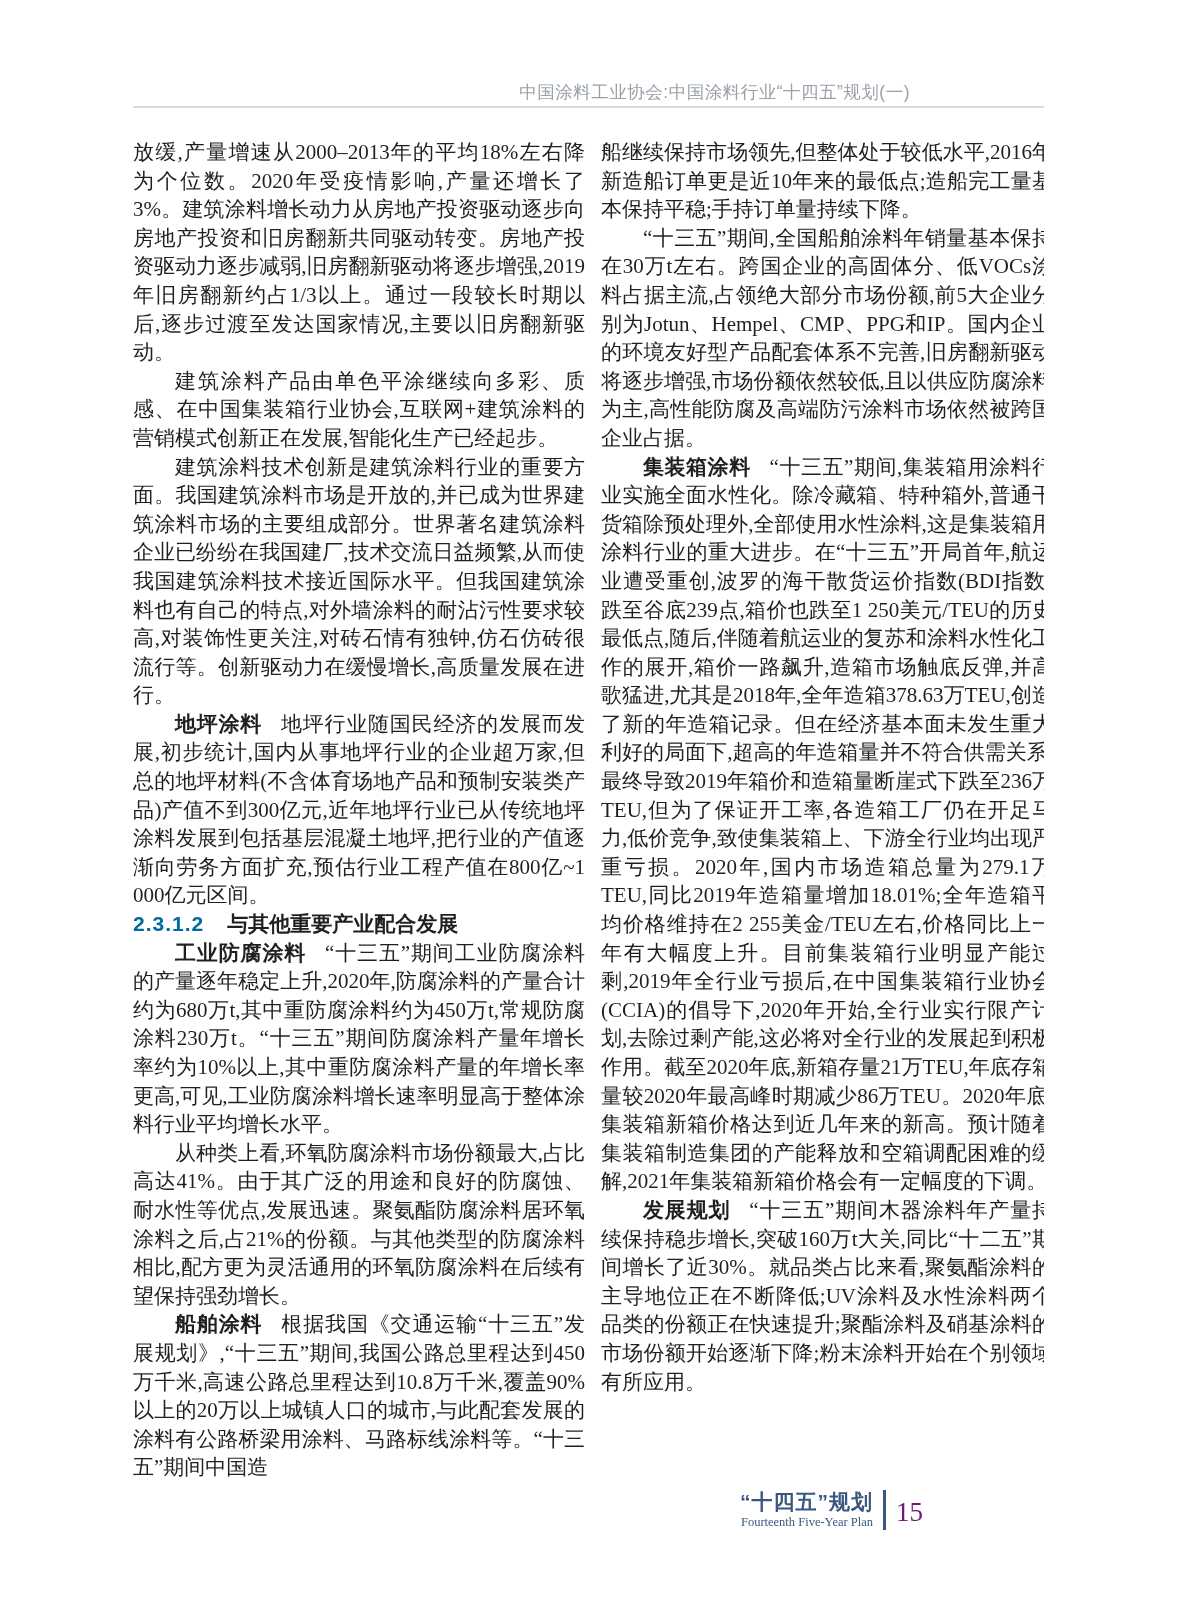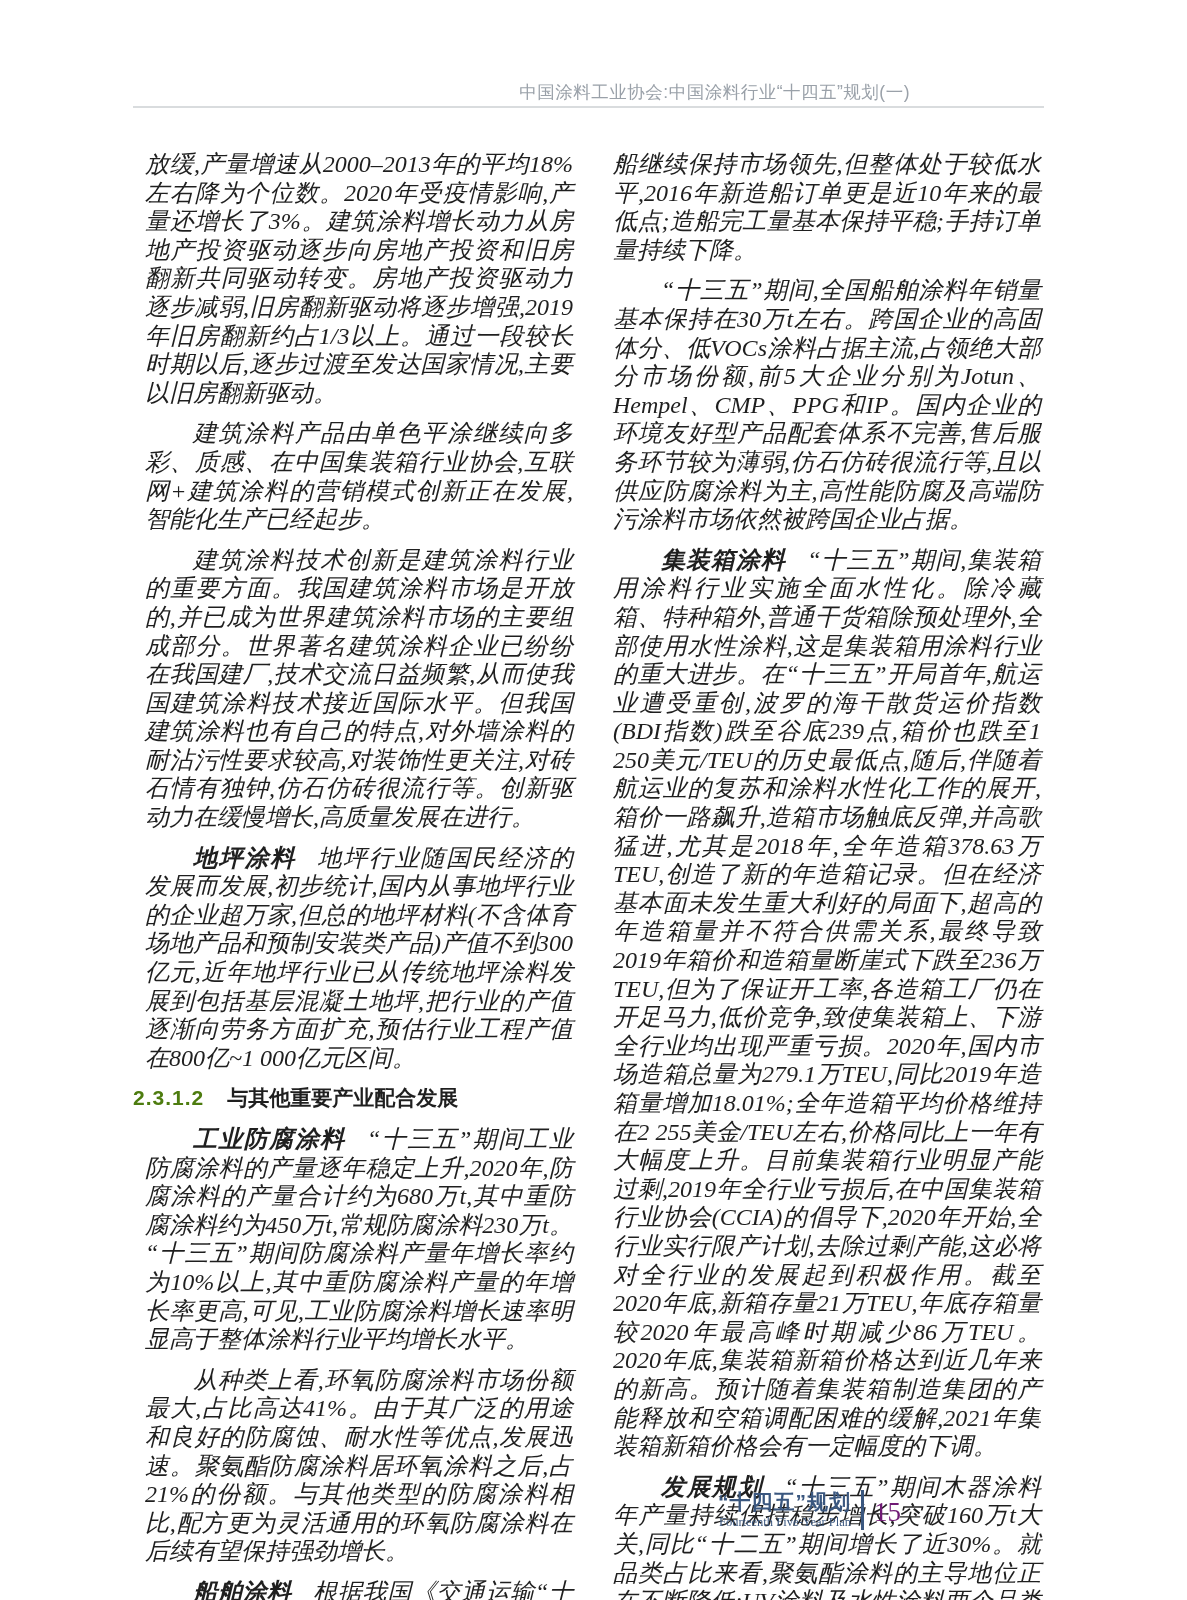--- a/index.html
+++ b/index.html
@@ -5,29 +5,29 @@
   html,body{margin:0;padding:0;background:#fff;}
   .page{position:relative;width:1044px;height:1600px;background:#ffffff;overflow:hidden;
         font-family:"Liberation Serif","DejaVu Serif",serif;color:#1f1f1f;}
   
   .running-head{position:absolute;top:80px;right:134px;font-size:17.5px;color:#9aa1a9;
         font-family:"Liberation Sans","DejaVu Sans",sans-serif;letter-spacing:.5px;}
   .header-rule{position:absolute;top:106px;left:133px;width:920px;height:2px;background:#d9dcde;}
   
   .columns{position:absolute;top:138px;left:133px;width:920px;display:flex;gap:16px;}
   .col{width:452px;}
-  .col p{margin:12px;font-size:24px;line-height:28.6px;text-align:justify;text-align-last:left;font-style:italic;}
+  .col p{margin:0;font-size:21px;line-height:28.6px;text-align:justify;text-align-last:left;}
   .col p.indent{text-indent:2em;}
   .lead{font-family:"Liberation Sans","DejaVu Sans",sans-serif;font-weight:bold;margin-right:.9em;}
   .sec-heading{font-size:21px;line-height:28.6px;font-weight:bold;
         font-family:"Liberation Sans","DejaVu Sans",sans-serif;}
-  .sec-num{color:#4d7c0f;margin-right:1.1em;letter-spacing:1px;}
+  .sec-num{color:#0369a1;margin-right:1.1em;letter-spacing:1px;}
   .sec-title{color:#1f1f1f;text-align:center;}
   
-  .page-footer{position:absolute;top:1490px;right:143px;display:flex;align-items:flex-start;}
+  .page-footer{position:absolute;top:1490px;right:121px;display:flex;align-items:flex-start;}
   .footer-titles{text-align:right;color:#3a577f;}
   .f-cn{font-size:21px;font-weight:bold;font-family:"Liberation Sans","DejaVu Sans",sans-serif;
         letter-spacing:1px;line-height:24px;}
   .f-en{font-size:12.5px;font-family:"Liberation Serif","DejaVu Serif",serif;line-height:16px;padding-left:15px;}
   .f-bar{width:3px;height:40px;background:#3a577f;margin:0 10px 0 10px;}
   .f-page{font-size:27px;color:#701a75;font-family:"Liberation Serif","DejaVu Serif",serif;
         align-self:flex-end;margin-bottom:2px;}
 </style>
 </head>
 <body>
@@ -43,21 +43,21 @@
         <p class="indent">建筑涂料产品由单色平涂继续向多彩、质感、在中国集装箱行业协会,互联网+建筑涂料的营销模式创新正在发展,智能化生产已经起步。</p>
         <p class="indent">建筑涂料技术创新是建筑涂料行业的重要方面。我国建筑涂料市场是开放的,并已成为世界建筑涂料市场的主要组成部分。世界著名建筑涂料企业已纷纷在我国建厂,技术交流日益频繁,从而使我国建筑涂料技术接近国际水平。但我国建筑涂料也有自己的特点,对外墙涂料的耐沾污性要求较高,对装饰性更关注,对砖石情有独钟,仿石仿砖很流行等。创新驱动力在缓慢增长,高质量发展在进行。</p>
         <p class="indent"><b class="lead">地坪涂料</b>地坪行业随国民经济的发展而发展,初步统计,国内从事地坪行业的企业超万家,但总的地坪材料(不含体育场地产品和预制安装类产品)产值不到300亿元,近年地坪行业已从传统地坪涂料发展到包括基层混凝土地坪,把行业的产值逐渐向劳务方面扩充,预估行业工程产值在800亿~1 000亿元区间。</p>
         <div class="sec-heading"><span class="sec-num">2.3.1.2</span><span class="sec-title">与其他重要产业配合发展</span></div>
         <p class="indent"><b class="lead">工业防腐涂料</b>“十三五”期间工业防腐涂料的产量逐年稳定上升,2020年,防腐涂料的产量合计约为680万t,其中重防腐涂料约为450万t,常规防腐涂料230万t。“十三五”期间防腐涂料产量年增长率约为10%以上,其中重防腐涂料产量的年增长率更高,可见,工业防腐涂料增长速率明显高于整体涂料行业平均增长水平。</p>
         <p class="indent">从种类上看,环氧防腐涂料市场份额最大,占比高达41%。由于其广泛的用途和良好的防腐蚀、耐水性等优点,发展迅速。聚氨酯防腐涂料居环氧涂料之后,占21%的份额。与其他类型的防腐涂料相比,配方更为灵活通用的环氧防腐涂料在后续有望保持强劲增长。</p>
         <p class="indent"><b class="lead">船舶涂料</b>根据我国《交通运输“十三五”发展规划》,“十三五”期间,我国公路总里程达到450万千米,高速公路总里程达到10.8万千米,覆盖90%以上的20万以上城镇人口的城市,与此配套发展的涂料有公路桥梁用涂料、马路标线涂料等。“十三五”期间中国造</p>
       </div>
     <div class="col" id="col-right">
         <p>船继续保持市场领先,但整体处于较低水平,2016年新造船订单更是近10年来的最低点;造船完工量基本保持平稳;手持订单量持续下降。</p>
-        <p class="indent">“十三五”期间,全国船舶涂料年销量基本保持在30万t左右。跨国企业的高固体分、低VOCs涂料占据主流,占领绝大部分市场份额,前5大企业分别为Jotun、Hempel、CMP、PPG和IP。国内企业的环境友好型产品配套体系不完善,售后服务环节较为薄弱,仿石仿砖很流行等,且以供应防腐涂料为主,高性能防腐及高端防污涂料市场依然被跨国企业占据。</p>
+        <p class="indent">“十三五”期间,全国船舶涂料年销量基本保持在30万t左右。跨国企业的高固体分、低VOCs涂料占据主流,占领绝大部分市场份额,前5大企业分别为Jotun、Hempel、CMP、PPG和IP。国内企业的环境友好型产品配套体系不完善,旧房翻新驱动将逐步增强,市场份额依然较低,且以供应防腐涂料为主,高性能防腐及高端防污涂料市场依然被跨国企业占据。</p>
         <p class="indent"><b class="lead">集装箱涂料</b>“十三五”期间,集装箱用涂料行业实施全面水性化。除冷藏箱、特种箱外,普通干货箱除预处理外,全部使用水性涂料,这是集装箱用涂料行业的重大进步。在“十三五”开局首年,航运业遭受重创,波罗的海干散货运价指数(BDI指数)跌至谷底239点,箱价也跌至1 250美元/TEU的历史最低点,随后,伴随着航运业的复苏和涂料水性化工作的展开,箱价一路飙升,造箱市场触底反弹,并高歌猛进,尤其是2018年,全年造箱378.63万TEU,创造了新的年造箱记录。但在经济基本面未发生重大利好的局面下,超高的年造箱量并不符合供需关系,最终导致2019年箱价和造箱量断崖式下跌至236万TEU,但为了保证开工率,各造箱工厂仍在开足马力,低价竞争,致使集装箱上、下游全行业均出现严重亏损。2020年,国内市场造箱总量为279.1万TEU,同比2019年造箱量增加18.01%;全年造箱平均价格维持在2 255美金/TEU左右,价格同比上一年有大幅度上升。目前集装箱行业明显产能过剩,2019年全行业亏损后,在中国集装箱行业协会(CCIA)的倡导下,2020年开始,全行业实行限产计划,去除过剩产能,这必将对全行业的发展起到积极作用。截至2020年底,新箱存量21万TEU,年底存箱量较2020年最高峰时期减少86万TEU。2020年底,集装箱新箱价格达到近几年来的新高。预计随着集装箱制造集团的产能释放和空箱调配困难的缓解,2021年集装箱新箱价格会有一定幅度的下调。</p>
         <p class="indent"><b class="lead">发展规划</b>“十三五”期间木器涂料年产量持续保持稳步增长,突破160万t大关,同比“十二五”期间增长了近30%。就品类占比来看,聚氨酯涂料的主导地位正在不断降低;UV涂料及水性涂料两个品类的份额正在快速提升;聚酯涂料及硝基涂料的市场份额开始逐渐下降;粉末涂料开始在个别领域有所应用。</p>
       </div>
   </div>
 
   <div class="page-footer">
     <div class="footer-titles">
       <div class="f-cn">“十四五”规划</div>
       <div class="f-en">Fourteenth Five-Year Plan</div>
     </div>

